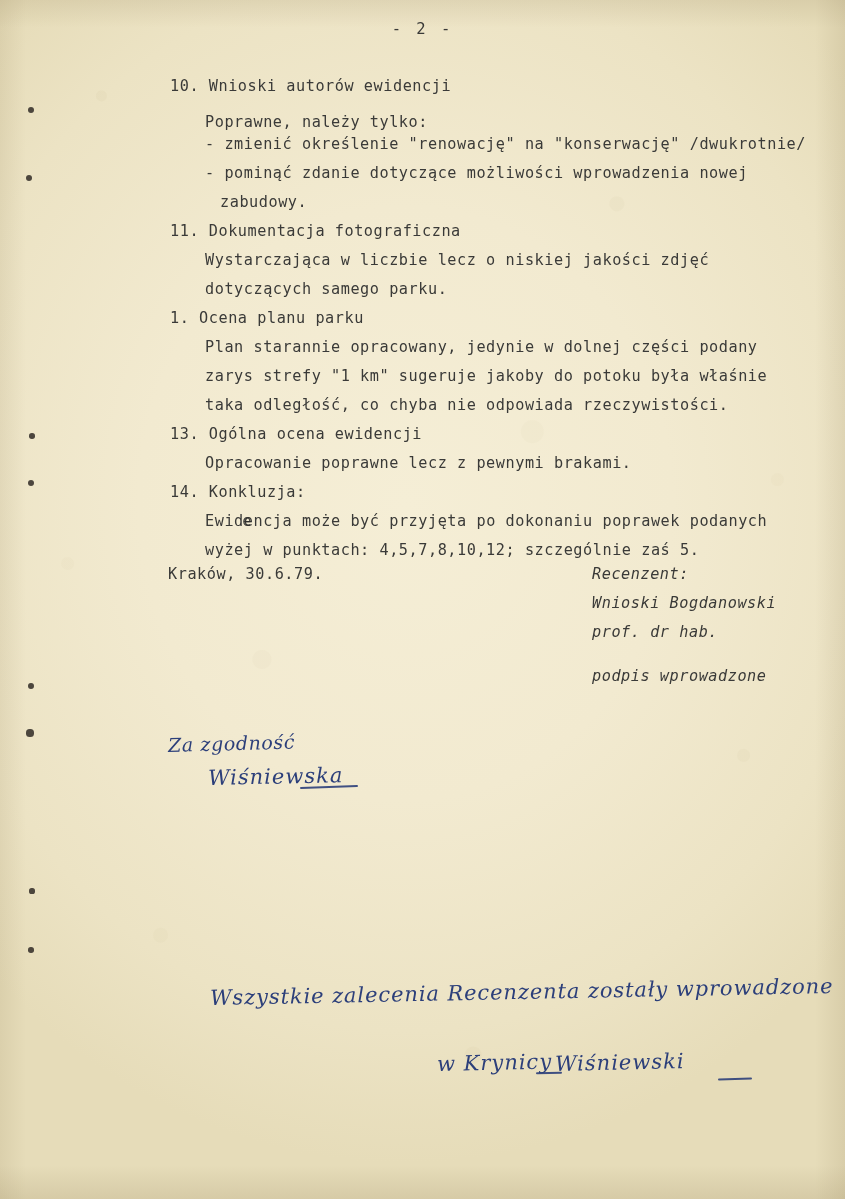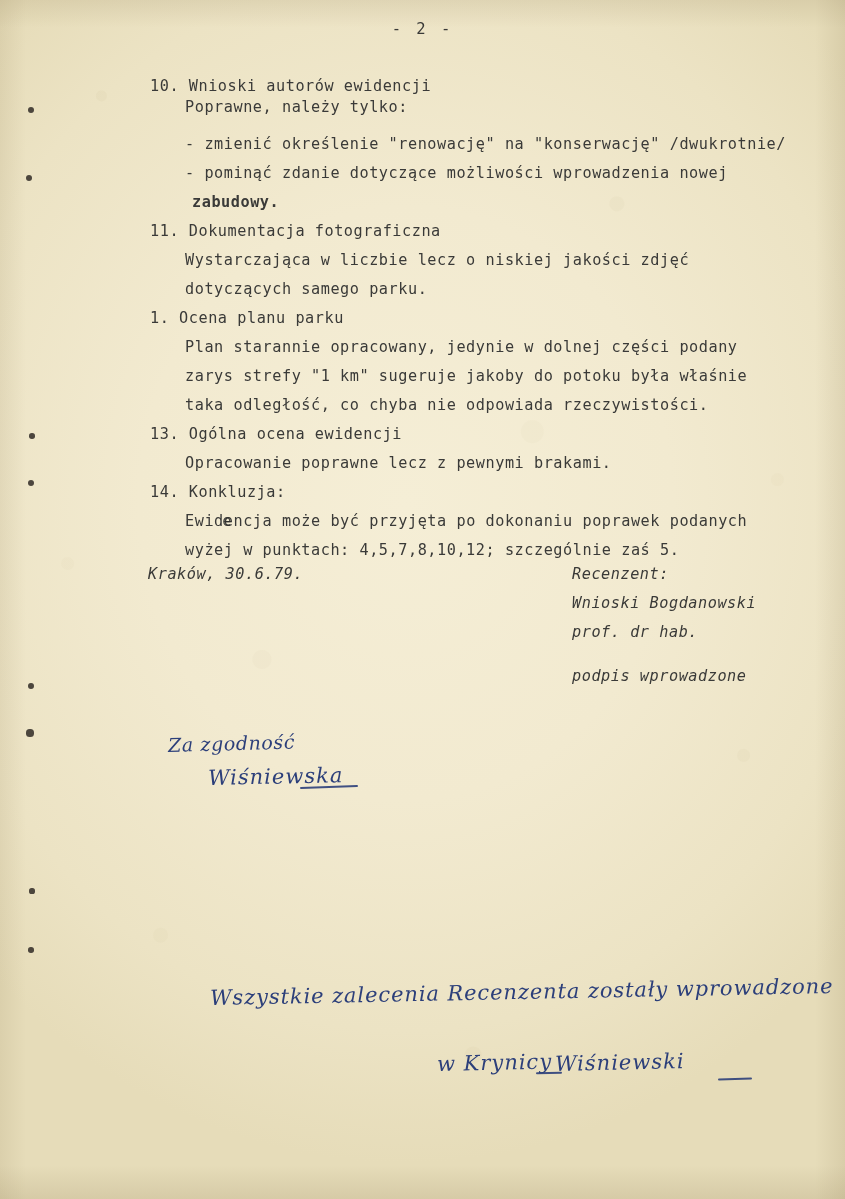--- a/index.html
+++ b/index.html
@@ -71,27 +71,28 @@
   }
 
   .body-text { position: absolute; }
 
   .line {
     position: absolute;
     white-space: pre;
     font-size: 15.2px;
     line-height: 16px;
     letter-spacing: .55px;
+    margin-left: 20px;
   }
   .line.num  { left: 150px; }
   .line.ind  { left: 185px; }
   .line.dash { left: 185px; }
-  .line.sub  { left: 192px; font-weight: bold; }
+  .line.sub  { left: 200px; }
 
-  .col-left  { left: 148px; font-style: italic; }
+  .col-left  { left: 148px; }
   .col-right { left: 572px; font-style: italic; }
 
   
   .overstrike {
     position: relative;
     display: inline-block;
   }
   .overstrike::after {
     content: "e";
     position: absolute;
@@ -142,21 +143,21 @@
       <div class="speck" style="left: 28.1px; top: 683.1px; width: 5.8px; height: 5.8px;"></div>
       <div class="speck" style="left: 26.4px; top: 729.4px; width: 7.2px; height: 7.2px;"></div>
       <div class="speck" style="left: 29.4px; top: 888.4px; width: 5.2px; height: 5.2px;"></div>
       <div class="speck" style="left: 28.2px; top: 947.2px; width: 5.6px; height: 5.6px;"></div>
     </div>
 
   <div class="page-number">- 2 -</div>
 
   <div class="body-text" id="body">
       <div class="line num" style="top: 78px;">10. Wnioski autorów ewidencji</div>
-      <div class="line ind" style="top: 99px;">Poprawne, należy tylko:</div>
+      <div class="line ind" style="top: 114px;">Poprawne, należy tylko:</div>
       <div class="line dash" style="top: 136px;">- zmienić określenie "renowację" na "konserwację" /dwukrotnie/</div>
       <div class="line dash" style="top: 165px;">- pominąć zdanie dotyczące możliwości wprowadzenia nowej</div>
       <div class="line sub" style="top: 194px;">zabudowy.</div>
       <div class="line num" style="top: 223px;">11. Dokumentacja fotograficzna</div>
       <div class="line ind" style="top: 252px;">Wystarczająca w liczbie lecz o niskiej jakości zdjęć</div>
       <div class="line ind" style="top: 281px; text-align: center;">dotyczących samego parku.</div>
       <div class="line num" style="top: 310px;">1. Ocena planu parku</div>
       <div class="line ind" style="top: 339px;">Plan starannie opracowany, jedynie w dolnej części podany</div>
       <div class="line ind" style="top: 368px;">zarys strefy "1 km" sugeruje jakoby do potoku była właśnie</div>
       <div class="line ind" style="top: 397px;">taka odległość, co chyba nie odpowiada rzeczywistości.</div>

